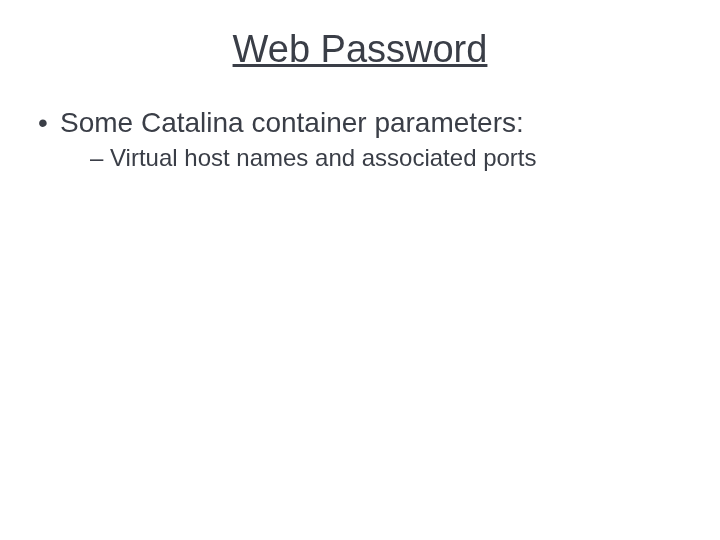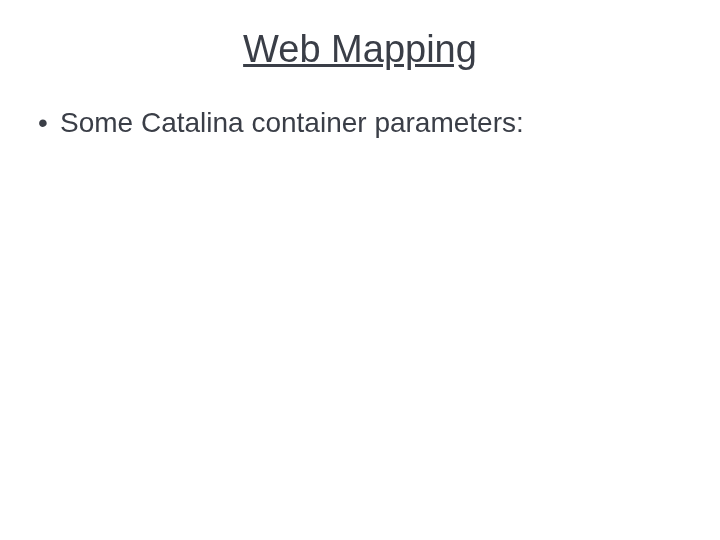--- a/index.html
+++ b/index.html
@@ -44,20 +44,21 @@
       text-indent: -18px;
       padding-left: 18px;
     }
     .dash {
       display: inline;
     }
   </style>
 </head>
 <body>
 
-<h1 class="title">Web Mapping</h1>
+<h1 class="title">Web Password</h1>
 
 <div class="bullet-line">
   <span class="bullet-dot">•</span><span>Some Catalina container parameters:</span>
 </div>
 
 <div class="sub-list">
+  <div class="sub-item"><span class="dash">–</span> <span>Virtual host names and associated ports</span></div>
 </div>
 
 </body></html>

